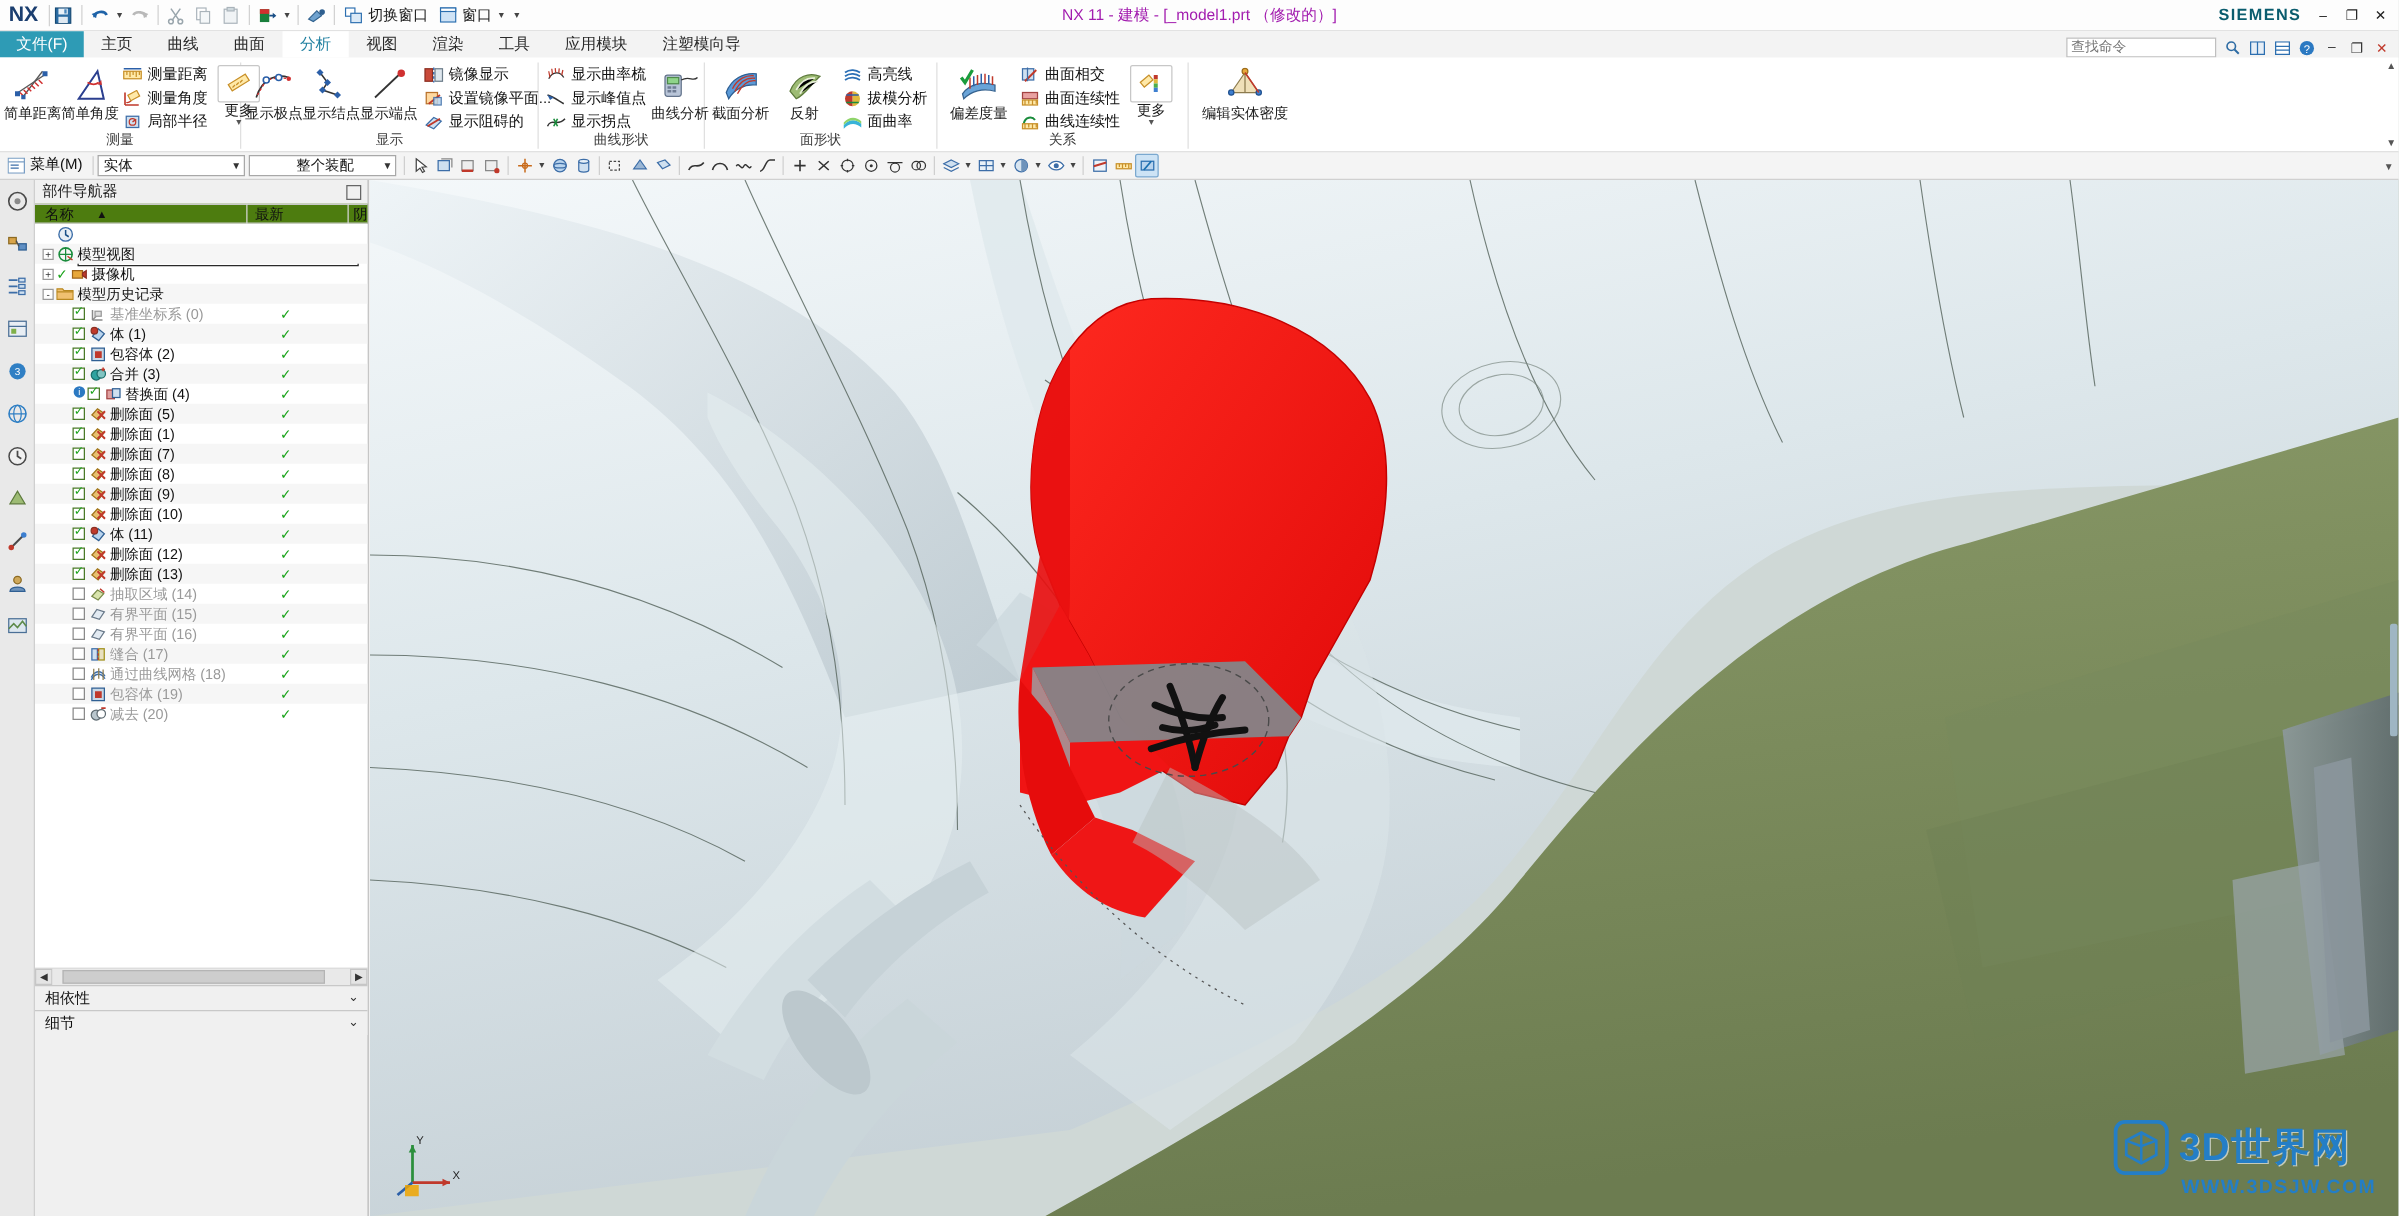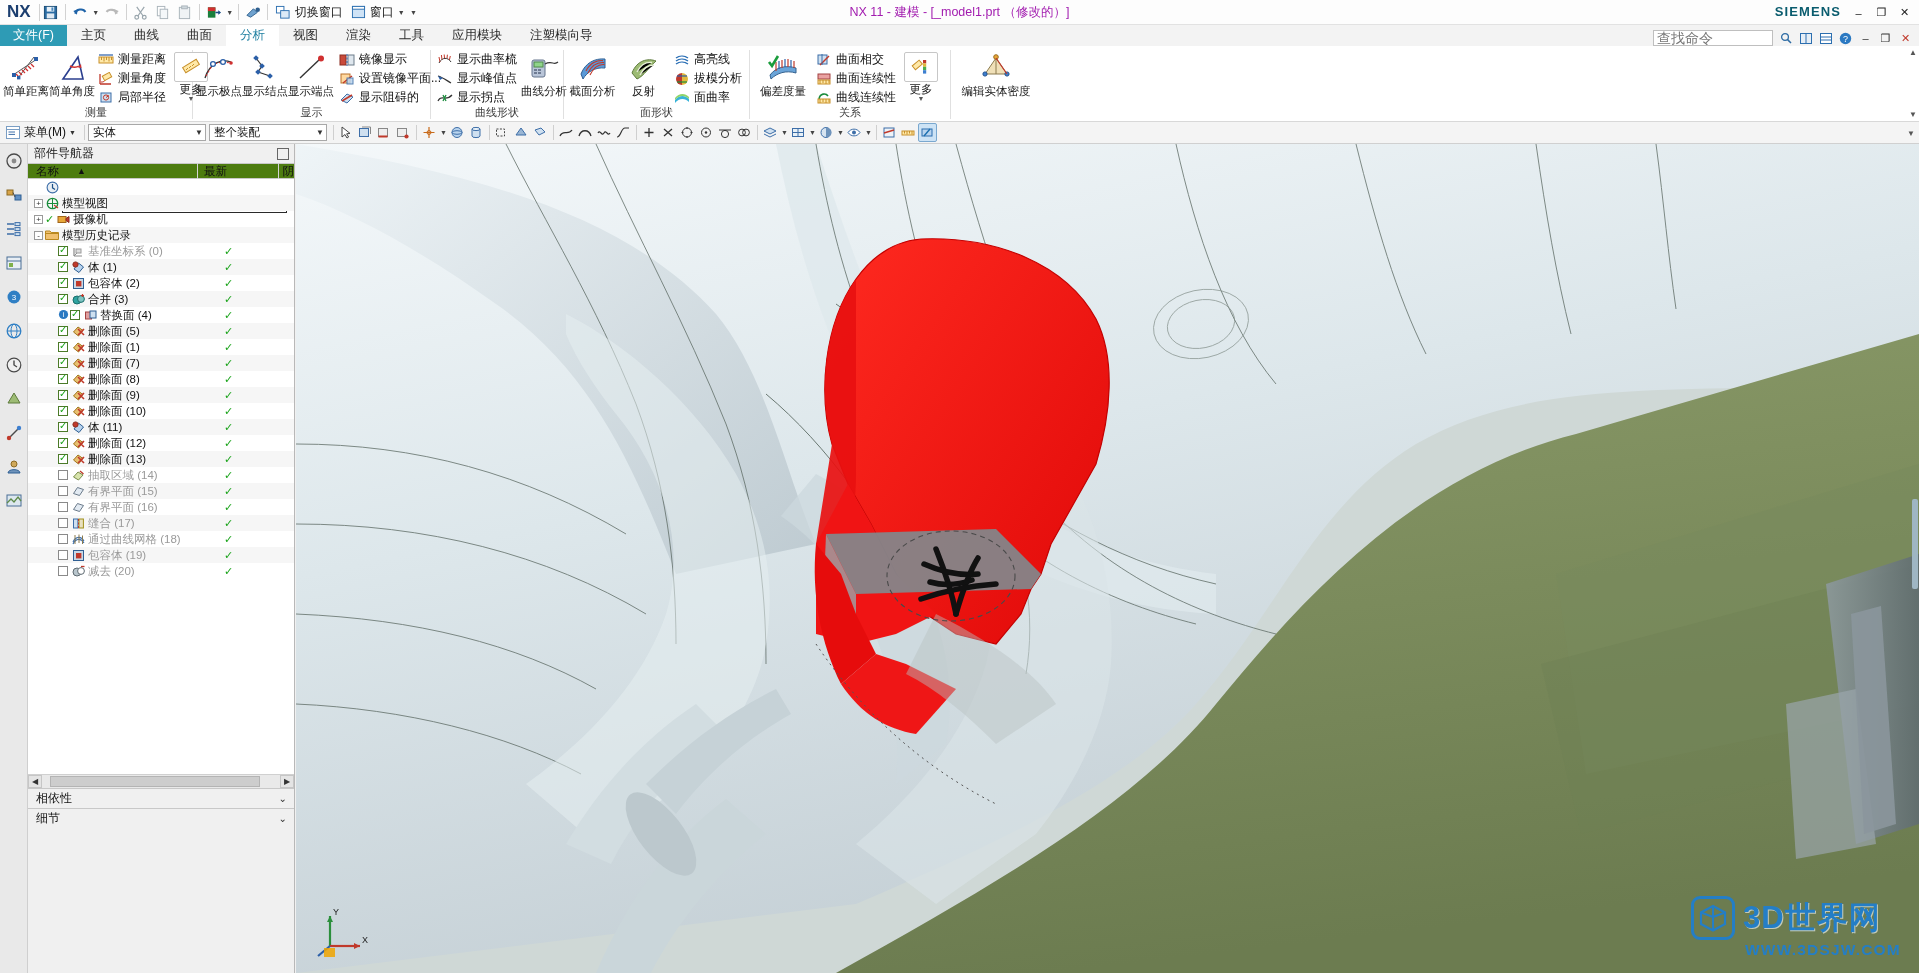--- a/index.html
+++ b/index.html
@@ -41,21 +41,21 @@
     background:#f3f3f3; display:flex; align-items:flex-end;
   }
   .tab{
     height:21px; line-height:21px; padding:0 14px; font-size:12.5px; color:#2a2a2a; cursor:default;
   }
   .tab.file{ background:#2e9bb5; color:#fff; font-weight:normal; padding:0 13px; }
   .tab.active{ background:#ffffff; color:#1f7fa0; }
   .tabs-right{ margin-left:auto; display:flex; align-items:center; padding-right:6px; gap:5px; }
   .search-box{
     width:120px; height:16px; border:1px solid #bfbfbf; background:#fff;
-    font-size:14px; color:#9a9a9a; padding:0 3px; line-height:14px;
+    font-size:11px; color:#9a9a9a; padding:0 3px; line-height:14px;
   }
   .mini-ic{ width:15px; height:15px; display:flex; align-items:center; justify-content:center; font-size:11px; color:#333; }
 
   
   .ribbon{
     position:absolute; left:0; top:46px; width:1919px; height:76px;
     background:#ffffff; border-bottom:1px solid #d8d8d8;
     display:flex; align-items:stretch;
   }
   .rgroup{ display:flex; flex-direction:column; position:relative; }
@@ -82,21 +82,21 @@
 
   .ribbon-collapse{ position:absolute; right:2px; top:2px; font-size:8px; color:#555;}
   .ribbon-collapse2{ position:absolute; right:2px; bottom:2px; font-size:8px; color:#555;}
 
   
   .toolbar2{
     position:absolute; left:0; top:122px; width:1919px; height:22px;
     background:#f4f4f4; border-bottom:1px solid #d0d0d0;
     display:flex; align-items:center; padding-left:3px;
   }
-  .menu-btn{ display:flex; align-items:center; gap:3px; padding:0 5px 0 2px; height:19px; font-size:12px; }
+  .menu-btn{ display:flex; align-items:center; gap:3px; padding:0 5px 0 2px; height:19px; font-size:12px;flex-direction:column; }
   .combo{
     height:17px; border:1px solid #a8a8a8; background:#fff; display:flex; align-items:center;
     font-size:11.5px; color:#111; padding-left:4px; position:relative; margin-right:3px;
   }
   .combo .arw{ position:absolute; right:2px; top:3px; font-size:8px; color:#333; }
   .tb-ic{ width:19px; height:19px; display:flex; align-items:center; justify-content:center; }
   .tb-ic.act{ background:#cde3f5; border:1px solid #7aa8cf; border-radius:2px; }
   .tsep{ width:1px; height:15px; background:#cfcfcf; margin:0 3px; }
   .tcaret{ width:9px; height:19px; display:flex; align-items:center; justify-content:center; font-size:7px; color:#444; }
 
@@ -704,21 +704,21 @@
     </div>
     <div class="menu-btn">
       <span>菜单(M)</span>
       <span style="font-size:7px;color:#333;">▼</span>
     </div>
     <div class="tsep"></div>
     <div class="combo" style="width:118px;">
       <span>实体</span>
       <span class="arw">▼</span>
     </div>
-    <div class="combo" style="width:118px;">
+    <div class="combo" style="width:118px;justify-content:center;">
       <span>整个装配</span>
       <span class="arw">▼</span>
     </div>
     <div class="tsep"></div>
     <div class="tb-ic">
         <svg width="14" height="13" viewBox="0 0 14 13">
           <path d="M3 1 L3 11 L6 8.5 L8 12 L9.6 11 L7.6 7.8 L11 7.4 Z" fill="#fff" stroke="#444"></path>
         </svg>
       </div>
     <div class="tb-ic">

